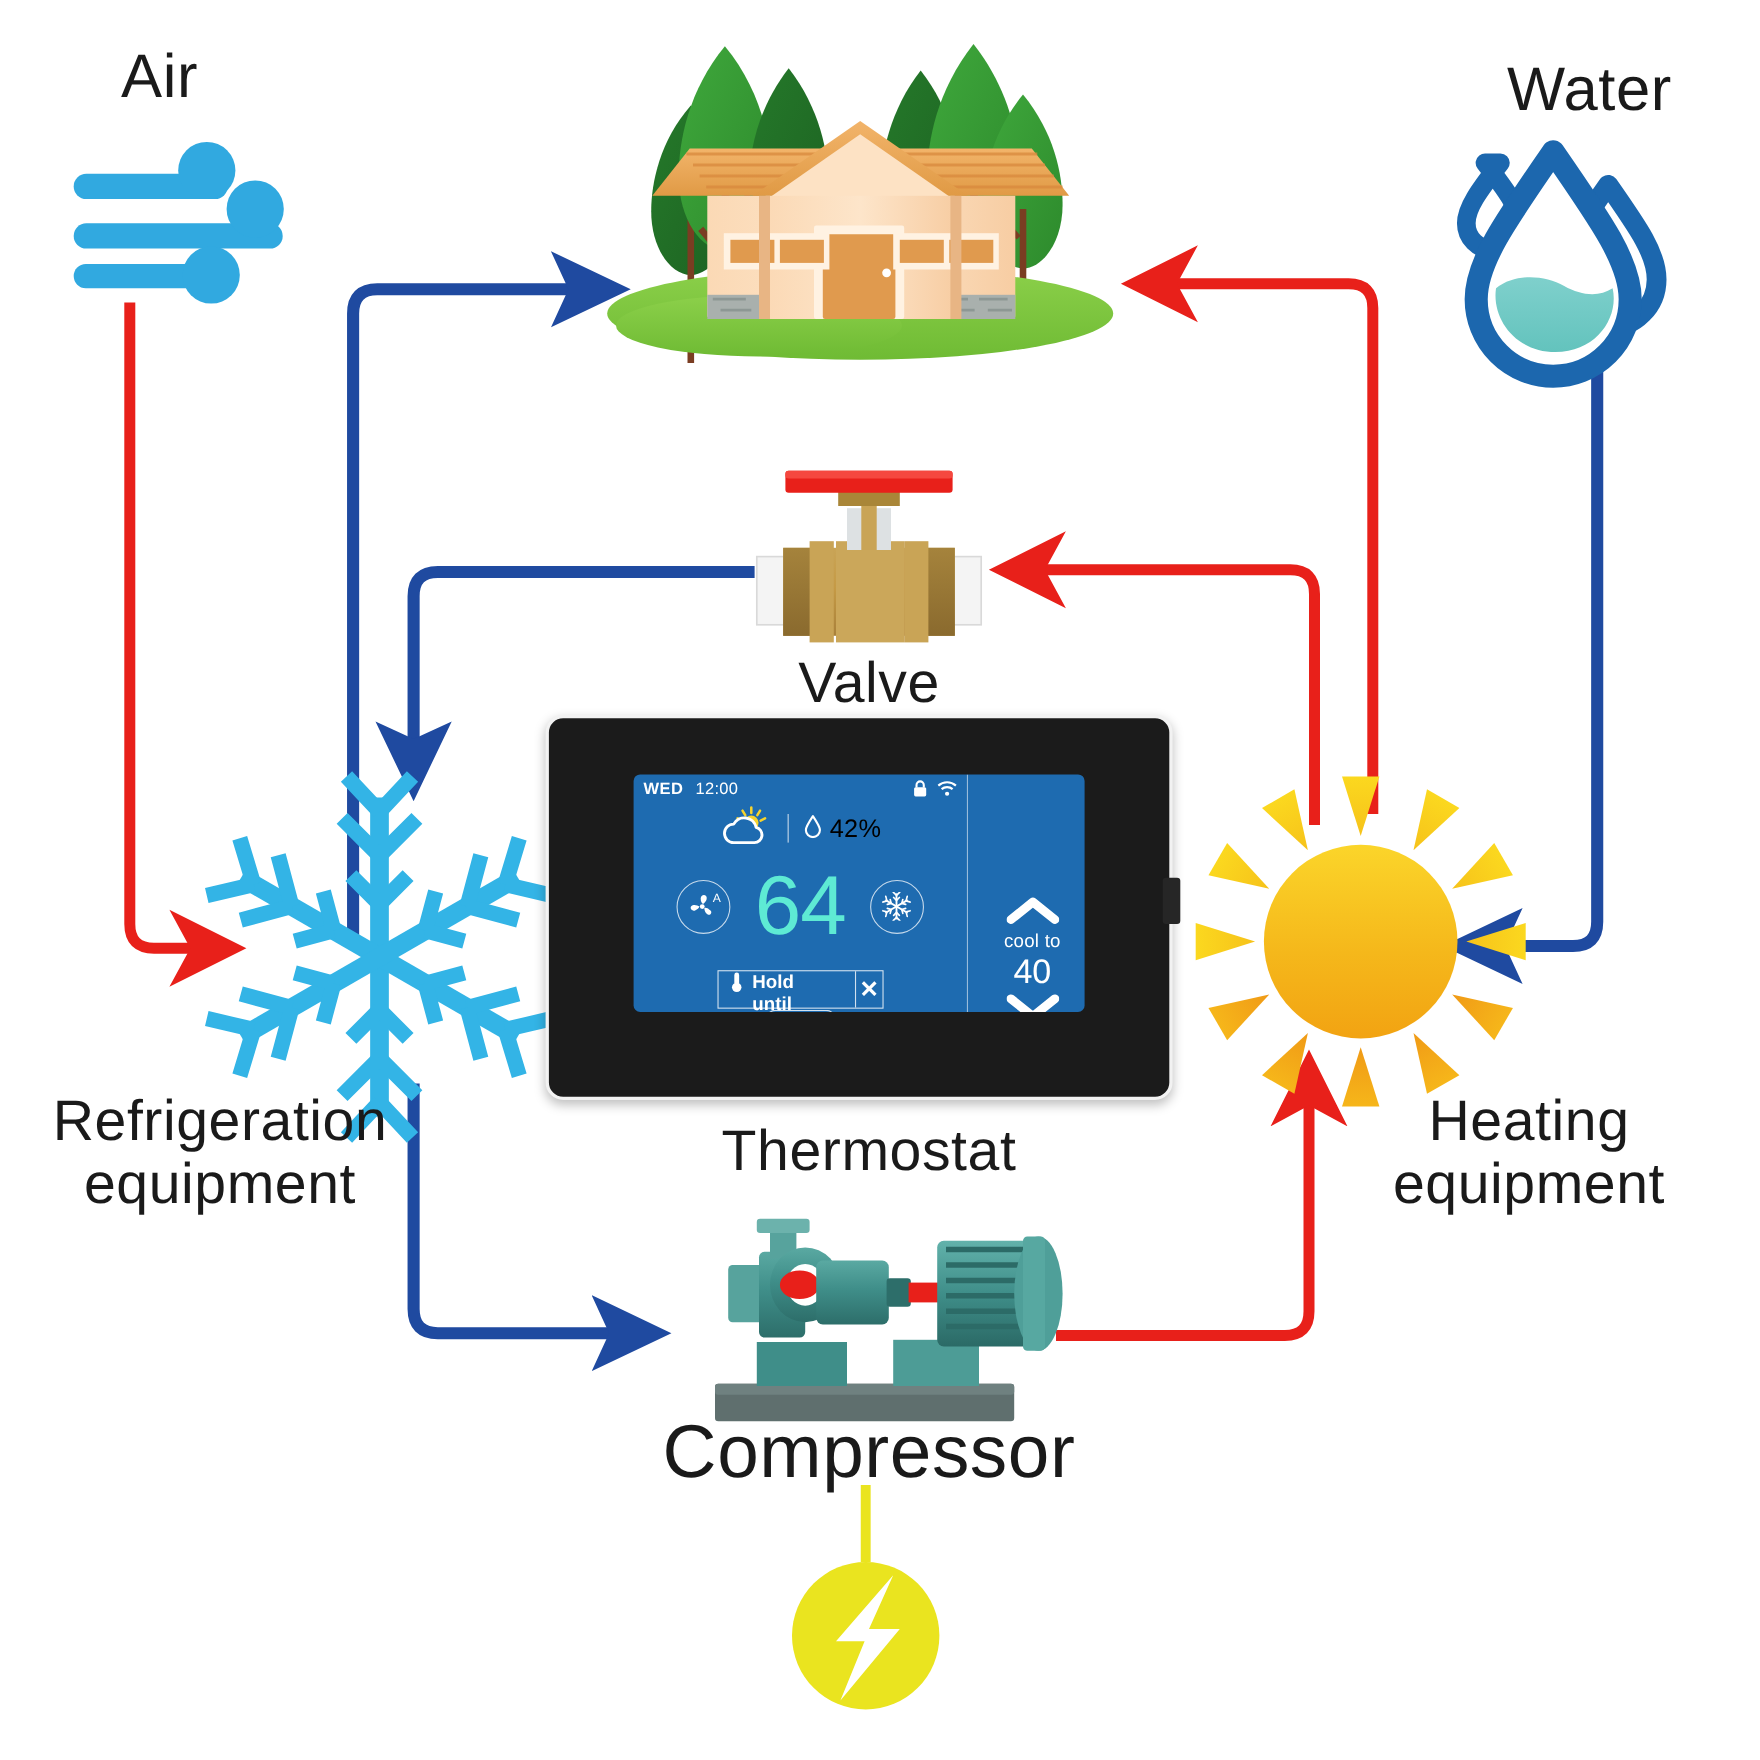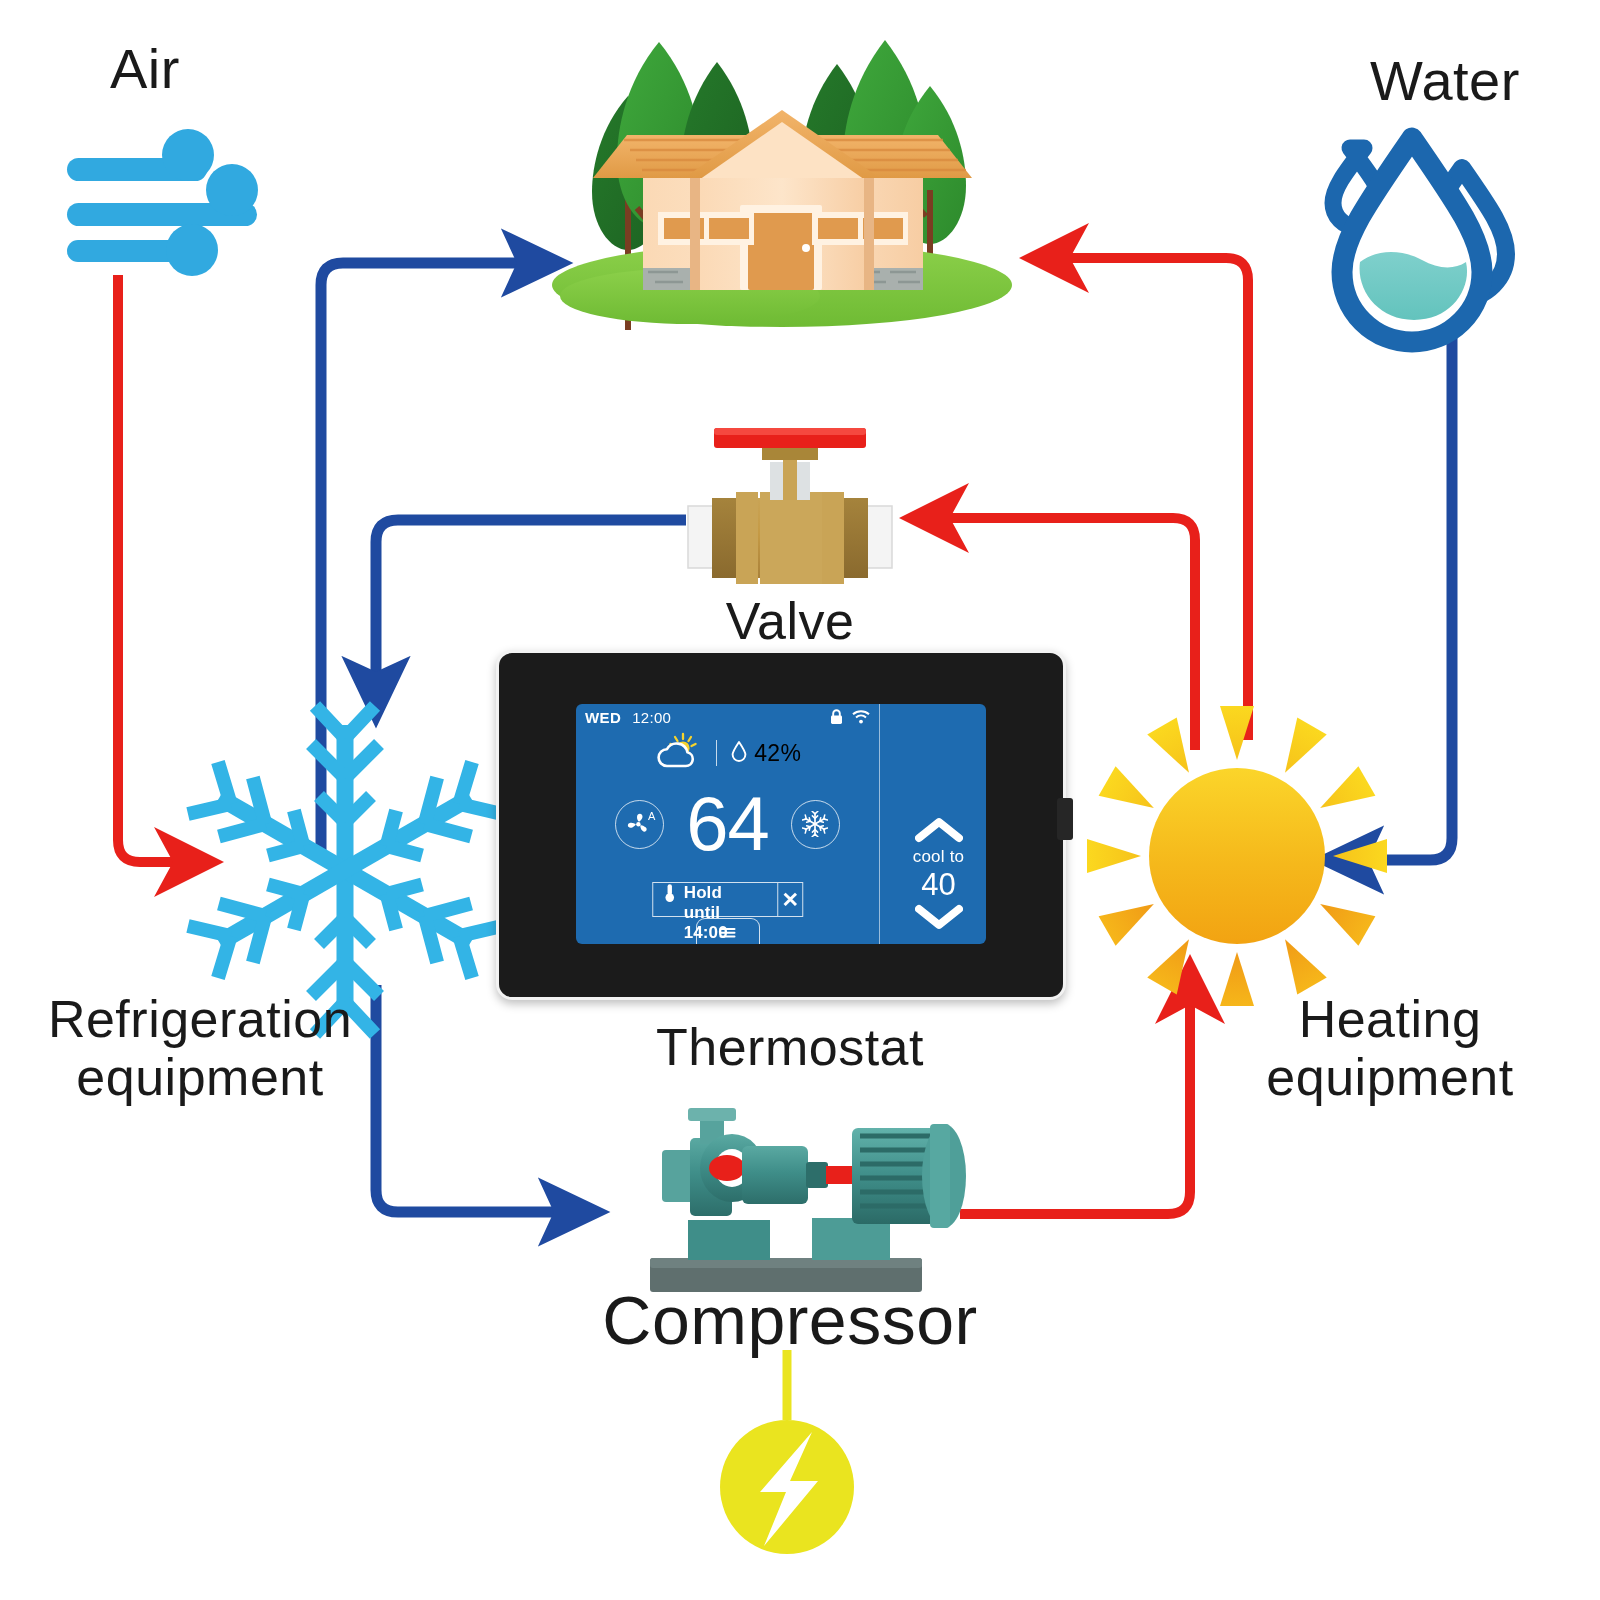--- a/index.html
+++ b/index.html
@@ -53,21 +53,21 @@
     background: #1b1b1b;
     border-radius: 16px;
     box-shadow: 0 4px 10px rgba(0,0,0,0.25);
     border: 3px solid #f2f2f2;
   }
   .tstat-screen {
     position: absolute;
     left: 80px;
     top: 54px;
     width: 410px;
-    height: 240px;
+    height: 216px;
     background: #1e6bb0;
     border-radius: 6px;
     overflow: hidden;
   }
   .tstat-main {
     position: absolute;
     left: 0; top: 0;
     width: 303px; height: 240px;
   }
   .tstat-side {
@@ -136,21 +136,21 @@
   .mode-circle {
     width: 47px; height: 47px;
     border: 1.6px solid rgba(255,255,255,0.75);
     border-radius: 50%;
     display: flex;
     align-items: center;
     justify-content: center;
     flex: none;
   }
   .big-temp {
-    color: #ffffff;
+    color: #5eead4;
     font-size: 76px;
     font-weight: 400;
     line-height: 1;
     letter-spacing: -1px;
     font-family: "Liberation Sans", sans-serif;
   }
   .hold-bar {
     position: absolute;
     left: 50%;
     transform: translateX(-50%);

